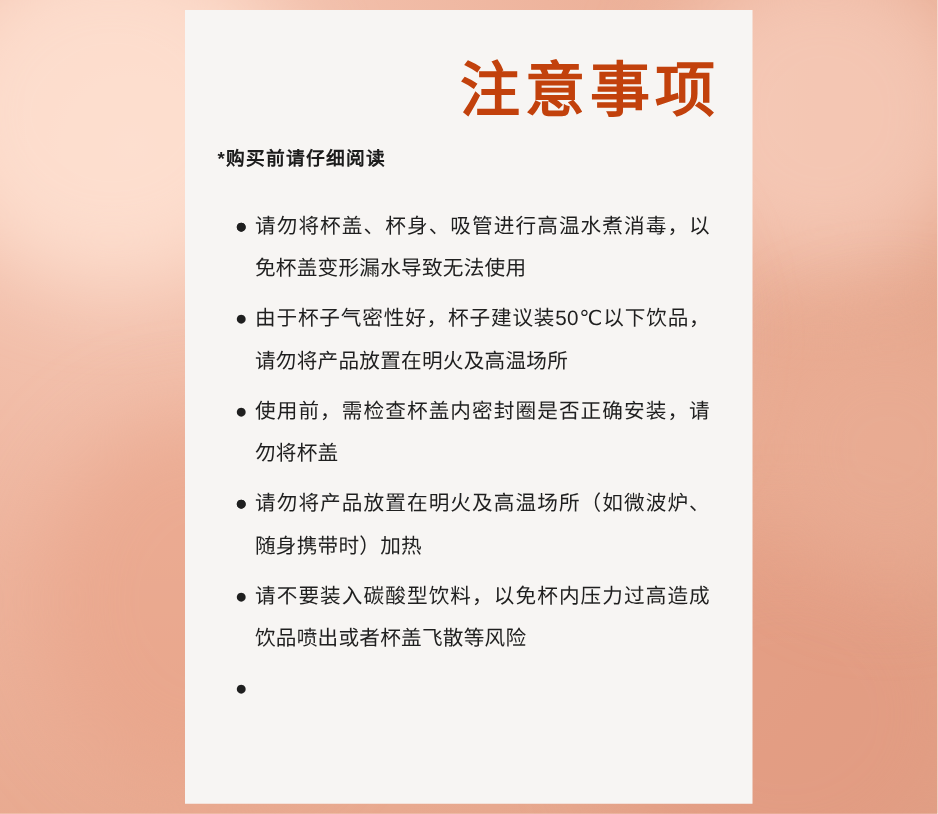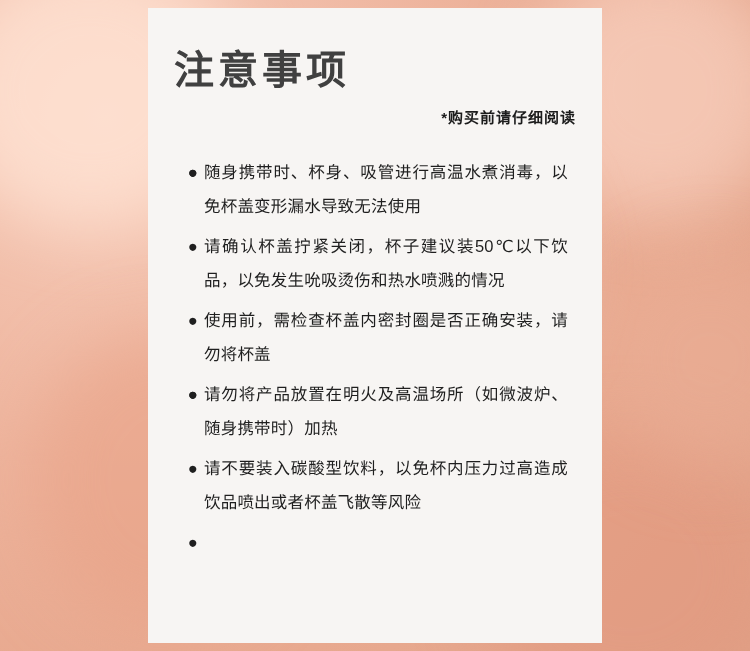--- a/index.html
+++ b/index.html
@@ -42,31 +42,31 @@
     left: 148px;
     top: 8px;
     width: 454px;
     height: 635px;
     background: #f7f5f3;
     box-sizing: border-box;
     padding: 34px 26px 0 26px;
   }
 
   .title {
-    text-align: left;
-    font-size: 40px;
+    text-align: right;
+    font-size: 48px;
     font-weight: 700;
     letter-spacing: 4px;
-    color: #404040;
+    color: #c2410c;
     line-height: 1.1;
     margin: 6px 0 0 0;
   }
 
   .subtitle {
-    text-align: right;
+    text-align: left;
     font-size: 15px;
     font-weight: 700;
     color: #1c1c1c;
     letter-spacing: 1px;
     margin: 14px 0 4px 0;
   }
 
   .list {
     margin: 28px 0 0 0;
     padding: 0 8px 0 14px;
@@ -107,25 +107,25 @@
   <div class="card">
     <h1 class="title">注意事项</h1>
     <div class="subtitle">*购买前请仔细阅读</div>
 
     <ul class="list">
       <li class="item">
         <span class="dot">●</span>
       </li>
       <li class="item">
         <span class="dot">●</span>
-        <span>随身携带时、杯身、吸管进行高温水煮消毒，以免杯盖变形漏水导致无法使用</span>
+        <span>请勿将杯盖、杯身、吸管进行高温水煮消毒，以免杯盖变形漏水导致无法使用</span>
       </li>
       <li class="item">
         <span class="dot">●</span>
-        <span>请确认杯盖拧紧关闭，杯子建议装50℃以下饮品，以免发生吮吸烫伤和热水喷溅的情况</span>
+        <span>由于杯子气密性好，杯子建议装50℃以下饮品，请勿将产品放置在明火及高温场所</span>
       </li>
       <li class="item">
         <span class="dot">●</span>
         <span>使用前，需检查杯盖内密封圈是否正确安装，请勿将杯盖</span>
       </li>
       <li class="item">
         <span class="dot">●</span>
       </li>
       <li class="item">
         <span class="dot">●</span>

